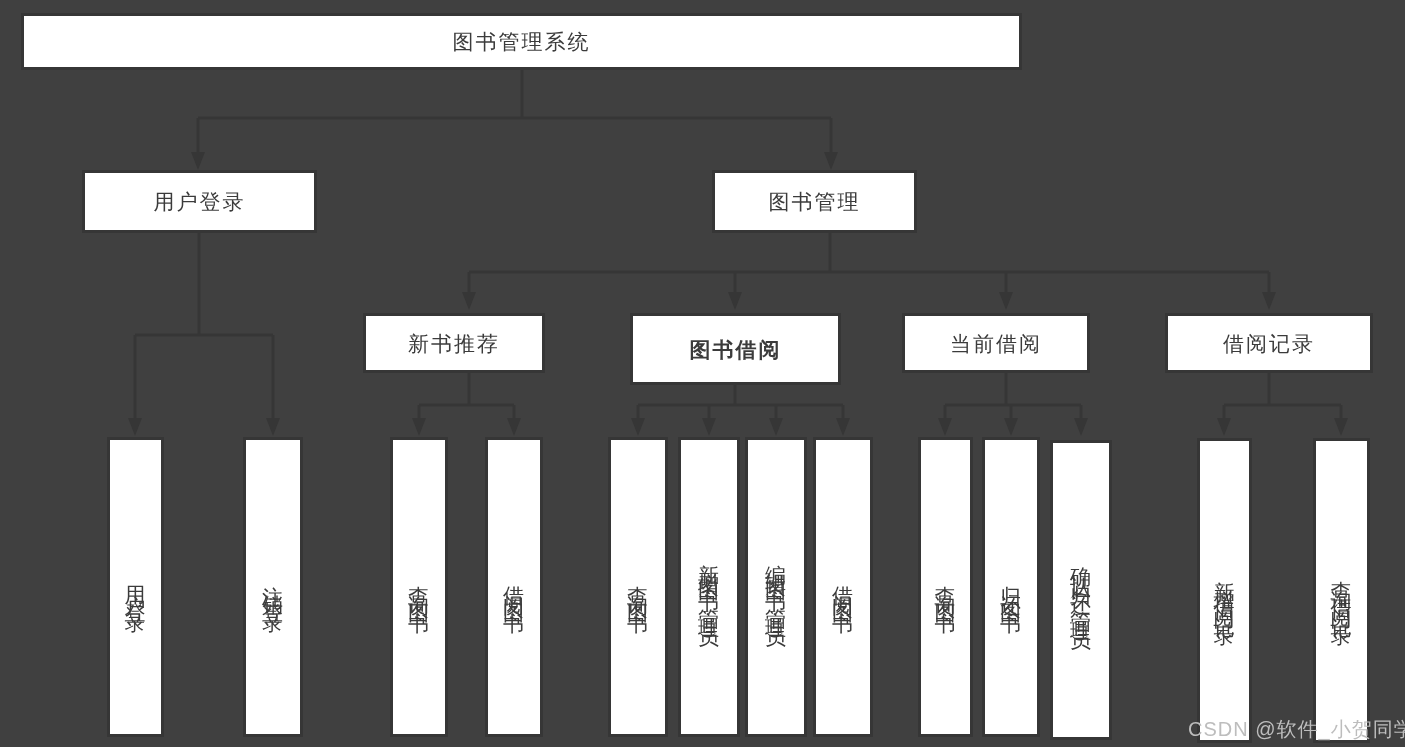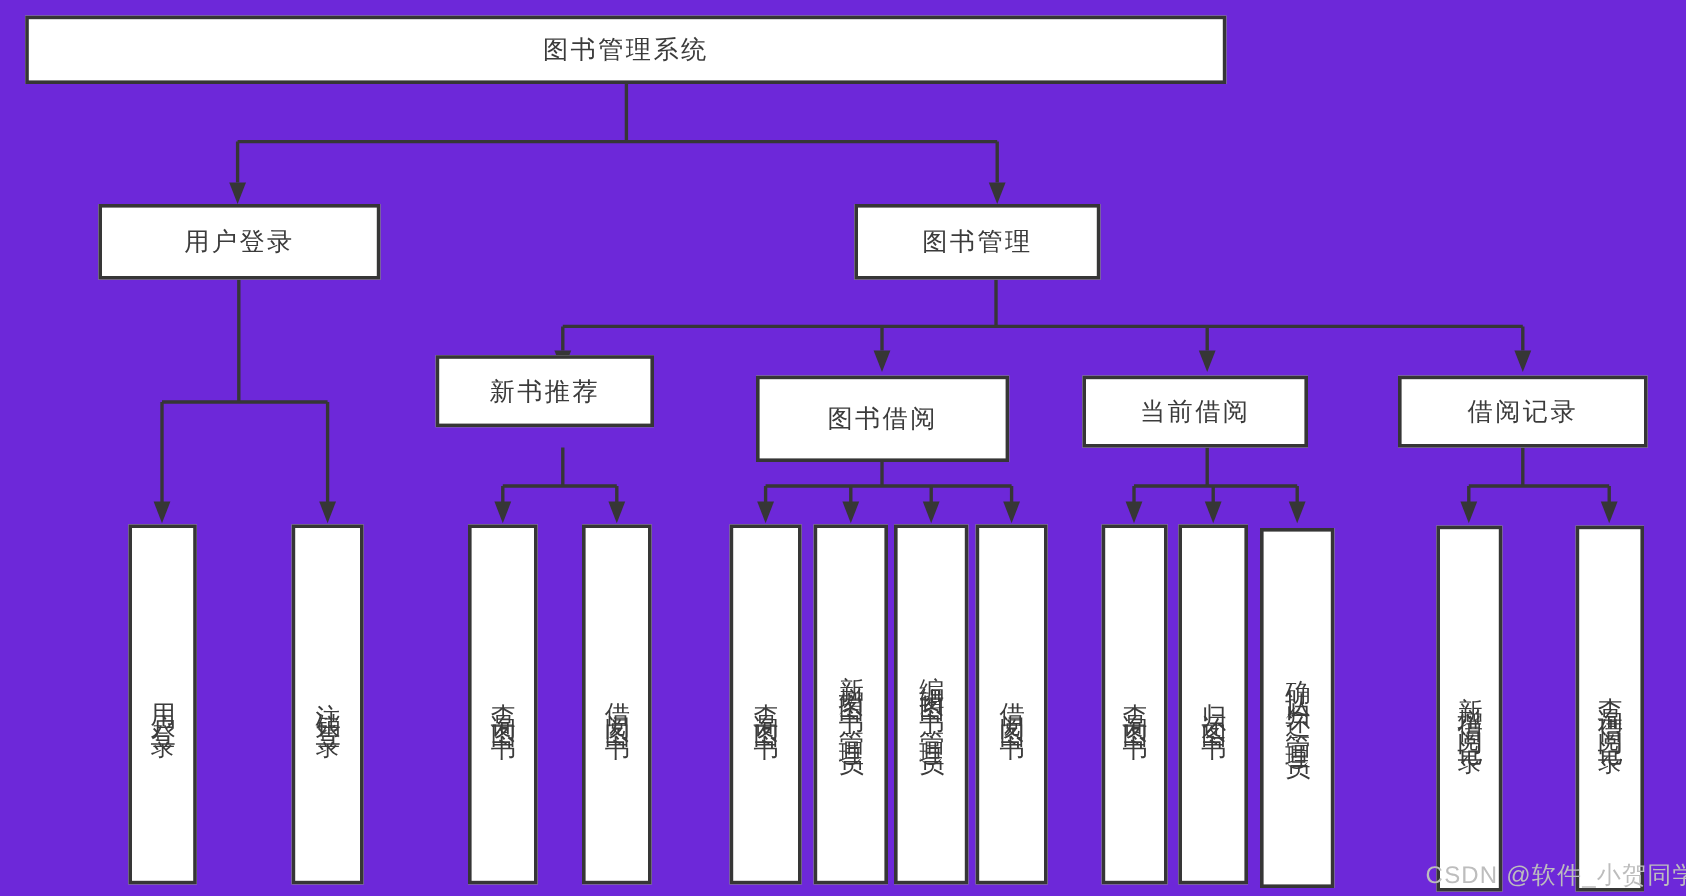--- a/index.html
+++ b/index.html
@@ -1,20 +1,20 @@
 <!DOCTYPE html>
 <html><head>
 <meta charset="utf-8">
 <style>
   html, body { margin: 0; padding: 0; background: #ffffff; }
   .stage {
     position: relative;
     width: 1405px;
     height: 747px;
-    background: #6d28d9;
+    background: #404040;
     font-family: "Liberation Sans", sans-serif;
     overflow: hidden;
   }
   .wires {
     position: absolute;
     left: 0; top: 0;
     width: 1405px; height: 747px;
     pointer-events: none;
   }
   .node {
@@ -98,22 +98,22 @@
       <polygon points="1217,418 1231,418 1224,436"></polygon>
       <polygon points="1334,418 1348,418 1341,436"></polygon>
     </g>
   </svg>
 
   <div class="node h" style="left:21px; top:13px; width:1001px; height:57px;">图书管理系统</div>
 
   <div class="node h" style="left:82px; top:170px; width:235px; height:63px;">用户登录</div>
   <div class="node h" style="left:712px; top:170px; width:205px; height:63px;">图书管理</div>
 
-  <div class="node h" style="left:363px; top:296px; width:182px; height:60px;">新书推荐</div>
-  <div class="node h" style="left:630px; top:313px; width:211px; height:72px;">图书借阅</div>
+  <div class="node h" style="left:363px; top:313px; width:182px; height:60px;">新书推荐</div>
+  <div class="node h" style="left:630px; top:313px; width:211px; height:72px;font-weight:bold;">图书借阅</div>
   <div class="node h" style="left:902px; top:313px; width:188px; height:60px;">当前借阅</div>
   <div class="node h" style="left:1165px; top:313px; width:208px; height:60px;">借阅记录</div>
 
   <div class="node v" style="left:107px; top:437px; width:57px; height:300px;">用户登录</div>
   <div class="node v" style="left:243px; top:437px; width:60px; height:300px;">注销登录</div>
 
   <div class="node v" style="left:390px; top:437px; width:58px; height:300px;">查询图书</div>
   <div class="node v" style="left:485px; top:437px; width:58px; height:300px;">借阅图书</div>
 
   <div class="node v" style="left:608px; top:437px; width:60px; height:300px;">查询图书</div>

